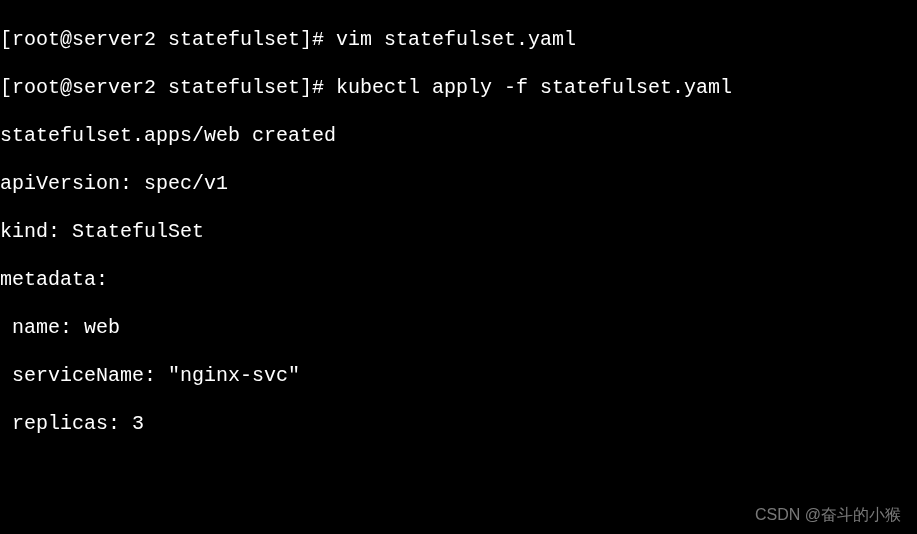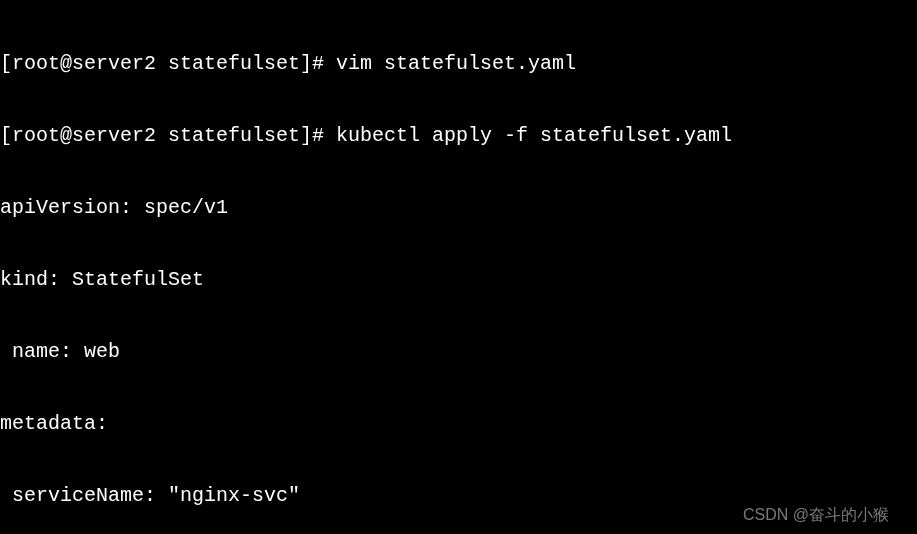--- a/index.html
+++ b/index.html
@@ -18,42 +18,43 @@
       height: 534px;
       overflow: hidden;
       position: relative;
     }
     .terminal {
       white-space: pre;
       padding: 4px 0 0 0;
     }
     .line {
       display: block;
-      margin-top: 24px;
     }
     .watermark {
       position: absolute;
       bottom: 10px;
-      right: 28px;
+      right: 16px;
       color: rgba(200, 200, 200, 0.6);
       font-size: 16px;
       font-family: Arial, sans-serif;
     }
   </style>
 </head>
 <body>
 
 <div class="terminal">
 <span class="line">[root@server2 statefulset]# vim statefulset.yaml </span>
 <span class="line">[root@server2 statefulset]# kubectl apply -f statefulset.yaml </span>
+<span class="line">statefulset.apps/web created</span>
 <span class="line">apiVersion: spec/v1</span>
 <span class="line">kind: StatefulSet</span>
+<span class="line">metadata:</span>
 <span class="line"> name: web</span>
-<span class="line">metadata:</span>
 <span class="line"> serviceName: "nginx-svc"</span>
+<span class="line"> replicas: 3</span>
 
 
 
 
 
 
 
 
 
 

